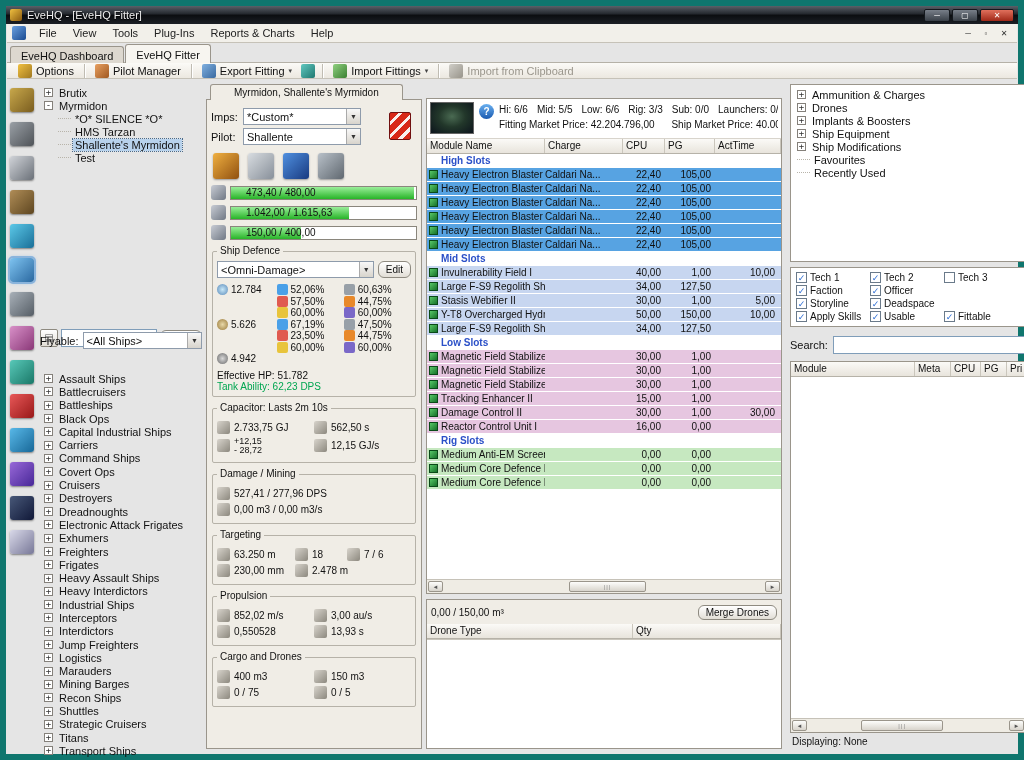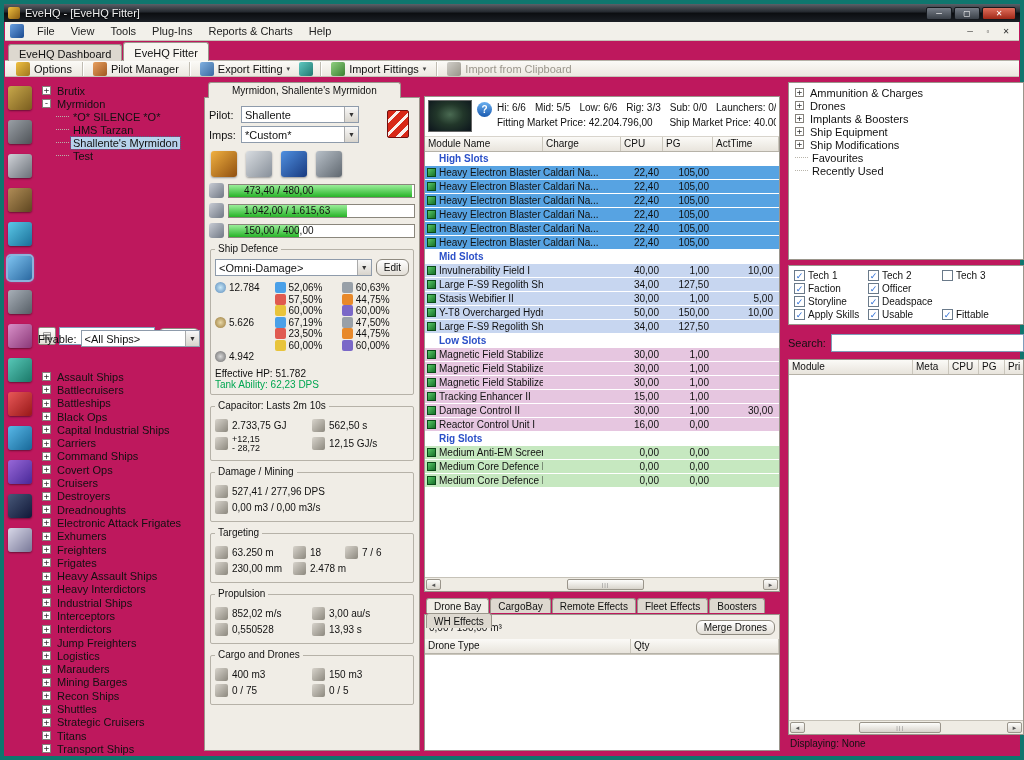--- a/index.html
+++ b/index.html
@@ -1,18 +1,18 @@
 <!DOCTYPE html>
 <html style="--high-row: #57a3e2; --mid-row: #c7d6f0; --low-row: #e6c6e0; --rig-row: #c6e8c0; --section-header: #2b50c8; --tank-green: #00a651; --tree-selected: #b8d2ec;"><head>
 <meta charset="utf-8">
 <style>
   * { margin:0; padding:0; box-sizing:border-box; }
   html,body { width:1024px; height:760px; }
   body { font-family:"Liberation Sans","DejaVu Sans",sans-serif; font-size:11px; background:#d8d4cb; position:relative; overflow:hidden; color:#111; }
-  .app { position:absolute; inset:0; background:#be185d; border:4px solid #0f766e; }
+  .app { position:absolute; inset:0; background:#e5e5e5; border:6px solid #0f766e; }
 
   
   .titlebar { position:absolute; left:0; top:0; right:0; height:18px;
     background:linear-gradient(#5a6068 0%,#23272d 45%,#0b0d10 50%,#1b1f25 100%);
     color:#eee; display:flex; align-items:center; padding:0 4px; }
   .app-icon { width:12px; height:12px; border-radius:2px; margin-right:5px;
     background:linear-gradient(135deg,#f0c040,#8a5a10); flex:none; }
   .title-text { font-size:11px; text-shadow:0 1px 1px #000; white-space:nowrap; }
   .win-btns { margin-left:auto; display:flex; gap:2px; }
   .wbtn { width:26px; height:13px; border:1px solid #14181d; border-radius:2px;
@@ -422,30 +422,30 @@
       <div class="titem" style="padding-left: 4px;">
         <span class="expander">+</span>
         <span class="tlabel">Transport Ships</span>
       </div>
     </div>
 
   <div class="stats-tab">Myrmidon, Shallente's Myrmidon</div>
   <div class="stats-panel">
     <span class="pilot-red-icon"></span>
     <div class="prow">
+      <span class="plabel">Imps:</span>
+      <span class="select">
+        <span>*Custom*</span>
+        <span class="dda">▼</span>
+      </span>
+    </div>
+    <div class="prow">
       <span class="plabel">Pilot:</span>
       <span class="select">
         <span>Shallente</span>
-        <span class="dda">▼</span>
-      </span>
-    </div>
-    <div class="prow">
-      <span class="plabel">Imps:</span>
-      <span class="select">
-        <span>*Custom*</span>
         <span class="dda">▼</span>
       </span>
     </div>
     <div class="util-row">
       <span class="util u1"></span>
       <span class="util u2"></span>
       <span class="util u3"></span>
       <span class="util u4"></span>
     </div>
     <div id="bars">
@@ -913,21 +913,20 @@
         </div>
       </div>
     <div class="hscroll">
       <span class="harrow left">◄</span>
       <span class="hthumb" style="left:40%;width:22%;">|||</span>
       <span class="harrow right">►</span>
     </div>
   </div>
 
   <div class="bottom-panel">
-    <div class="btabs" id="bottom-tabs"><span class="btab active">Drone Bay</span><span class="btab">CargoBay</span><span class="btab">Remote Effects</span><span class="btab">Fleet Effects</span><span class="btab">Boosters</span><span class="btab">WH Effects</span></div>
     <div class="bcontent">
       <div class="cap-row">
         <span>0,00 / 150,00 m³</span>
         <button class="btn">Merge Drones</button>
       </div>
       <div class="dcols">
         <span class="fcol d-type">Drone Type</span>
         <span class="fcol d-qty">Qty</span>
       </div>
       <div class="dlist"></div>

